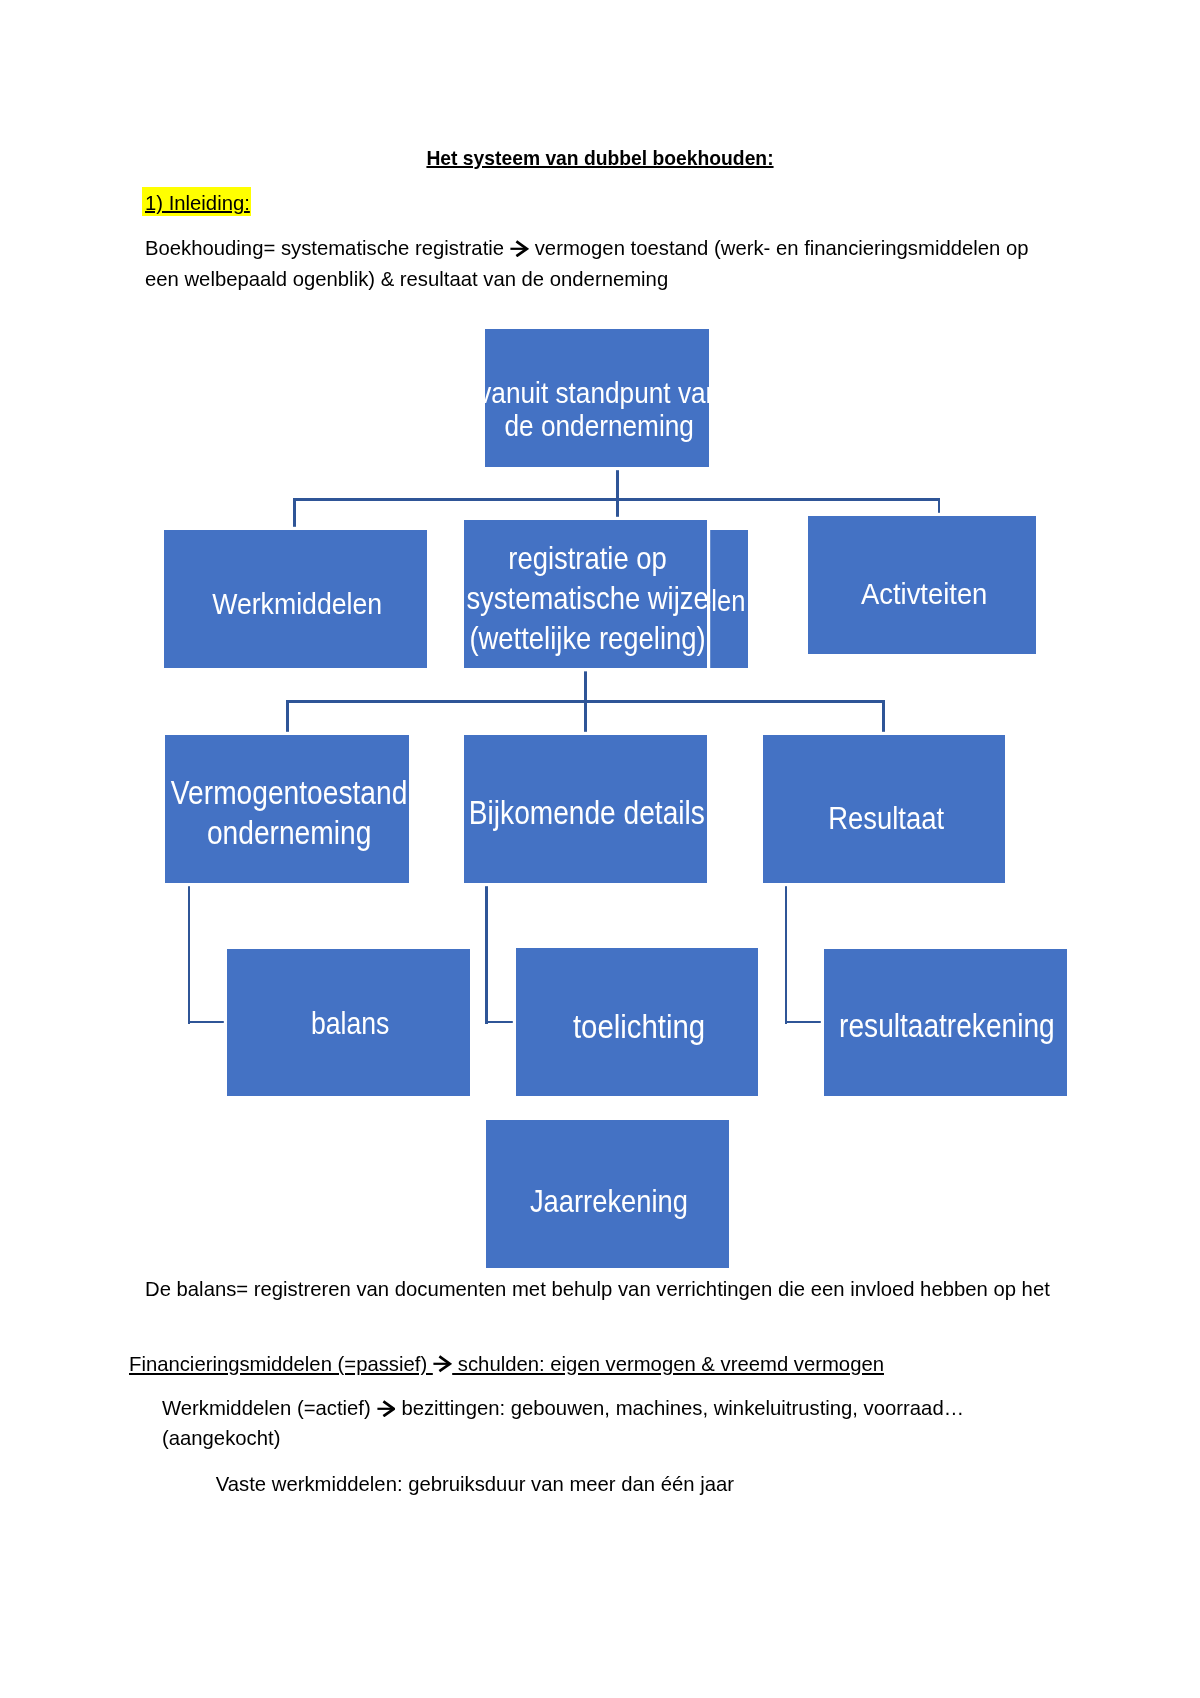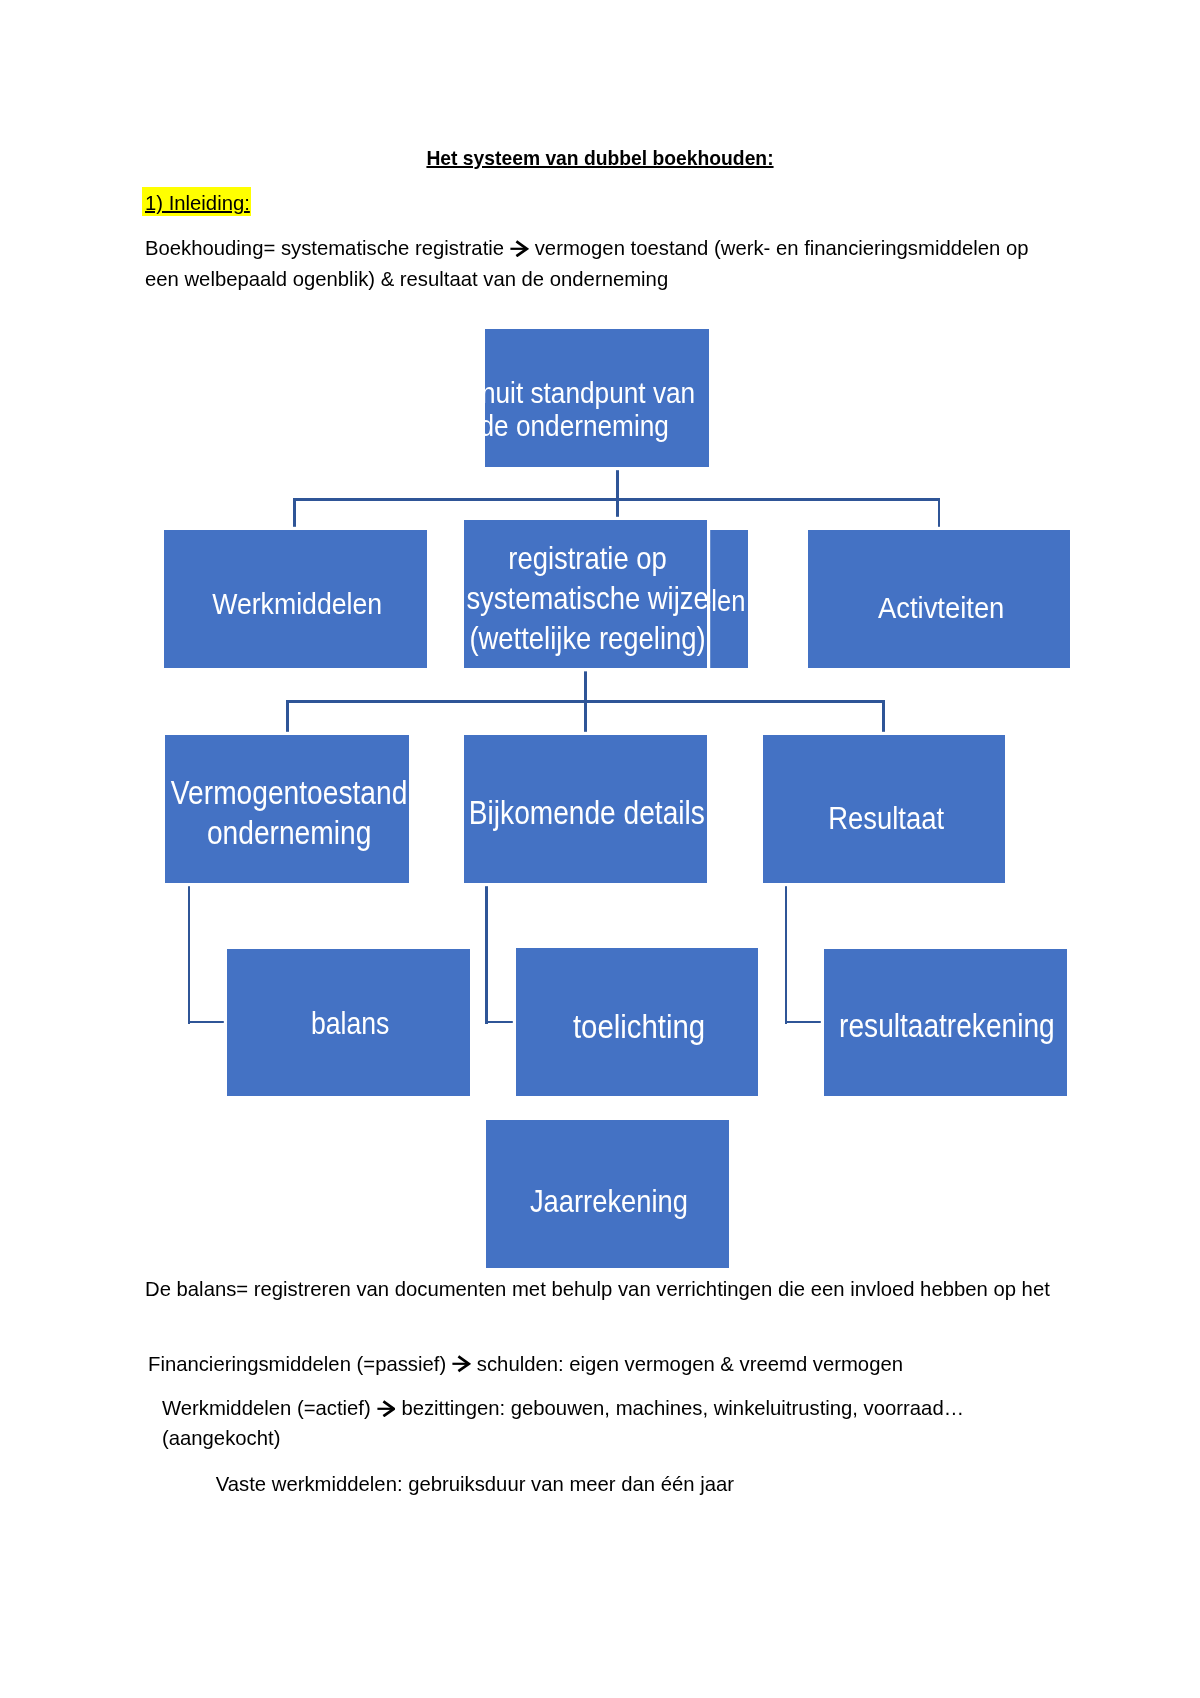--- a/index.html
+++ b/index.html
@@ -52,40 +52,40 @@
 
     <div class="conn" style="left:187.6px;top:883px;width:2.6px;height:140.5px;"></div>
     <div class="conn" style="left:187.6px;top:1020.9px;width:39.4px;height:2.6px;"></div>
 
     <div class="conn" style="left:485.3px;top:883px;width:2.6px;height:140.5px;"></div>
     <div class="conn" style="left:485.3px;top:1020.9px;width:40.7px;height:2.6px;"></div>
 
     <div class="conn" style="left:784.9px;top:883px;width:2.6px;height:140.5px;"></div>
     <div class="conn" style="left:784.9px;top:1020.9px;width:39.1px;height:2.6px;"></div>
 
-    <div class="node" style="left:485px;top:329px;width:224px;height:138px;padding-top:22px;justify-content:flex-end;">
+    <div class="node" style="left:485px;top:329px;width:224px;height:138px;padding-top:22px;">
       <span style="font-size:29.31px;line-height:33.0px;transform:scaleX(0.895);">vanuit standpunt van
 de onderneming</span>
       </div>
 
     <div class="node" style="left:164px;top:530px;width:263px;height:138px;padding-top:8.6px;">
       <span style="font-size:29.89px;line-height:33.0px;transform:scaleX(0.893);">Werkmiddelen</span>
       </div>
 
     <div class="node" style="left:485px;top:530px;width:263px;height:138px;padding-top:3.9px;">
       <span style="font-size:29.34px;line-height:33.0px;transform:scaleX(0.87);">Financieringsmiddelen</span>
       </div>
 
     <div class="node" style="left:464px;top:520px;width:243px;height:148px;padding-top:7.8px;">
       <span style="font-size:32.28px;line-height:40.1px;transform:scaleX(0.85);">registratie op
 systematische wijze
 (wettelijke regeling)</span>
       </div>
 
-    <div class="node" style="left:808px;top:530px;width:262px;height:138px;padding-top:18px;">
+    <div class="node" style="left:808px;top:516px;width:228px;height:138px;padding-top:18px;">
       <span style="font-size:29.14px;line-height:33.0px;transform:scaleX(0.94);">Activteiten</span>
       </div>
 
     <div class="node" style="left:165px;top:735px;width:244px;height:148px;padding-top:8.0px;">
       <span style="font-size:33.15px;line-height:40.5px;transform:scaleX(0.85);">Vermogentoestand
 onderneming</span>
       </div>
 
     <div class="node" style="left:464px;top:735px;width:243px;height:148px;padding-top:6.8px;">
       <span style="font-size:33.09px;line-height:33.0px;transform:scaleX(0.85);">Bijkomende details</span>
@@ -106,21 +106,21 @@
     <div class="node" style="left:824px;top:949px;width:243px;height:147px;padding-top:8.0px;">
       <span style="font-size:32.30px;line-height:33.0px;transform:scaleX(0.87);">resultaatrekening</span>
       </div>
 
     <div class="node" style="left:486px;top:1120px;width:243px;height:148px;padding-top:15px;">
       <span style="font-size:32.16px;line-height:33.0px;transform:scaleX(0.85);">Jaarrekening</span>
       </div>
   </div>
 
   <div class="para" style="left:145px;top:1274.10px;"><span>De balans= registreren van documenten met behulp van verrichtingen die een invloed hebben op het</span><br></div>
-  <div class="para" style="left:148px;top:1348.50px;"><span>Financieringsmiddelen (=passief) <svg class="arrow-glyph" viewBox="0 0 18.4 17.4" width="18.4" height="17.4" aria-hidden="true">
+  <div class="para" style="left:129px;top:1348.50px;text-decoration:underline;"><span>Financieringsmiddelen (=passief) <svg class="arrow-glyph" viewBox="0 0 18.4 17.4" width="18.4" height="17.4" aria-hidden="true">
           <path d="M0.4 8.8 H16.0" stroke="currentColor" stroke-width="2.2" fill="none"></path>
           <path d="M6.4 1.4 L16.9 8.8 L6.4 16.2" stroke="currentColor" stroke-width="2.7" fill="none" stroke-linecap="butt" stroke-linejoin="miter"></path>
         </svg> schulden: eigen vermogen &amp; vreemd vermogen</span></div>
   <div class="para" style="left:162px;top:1392.90px;"><span>Werkmiddelen (=actief) <svg class="arrow-glyph" viewBox="0 0 18.4 17.4" width="18.4" height="17.4" aria-hidden="true">
           <path d="M0.4 8.8 H16.0" stroke="currentColor" stroke-width="2.2" fill="none"></path>
           <path d="M6.4 1.4 L16.9 8.8 L6.4 16.2" stroke="currentColor" stroke-width="2.7" fill="none" stroke-linecap="butt" stroke-linejoin="miter"></path>
         </svg> bezittingen: gebouwen, machines, winkeluitrusting, voorraad…</span><br><span>(aangekocht)</span></div>
   <div class="para" style="left:215.8px;top:1468.90px;"><span>Vaste werkmiddelen: gebruiksduur van meer dan één jaar</span></div>
 
 </div>

